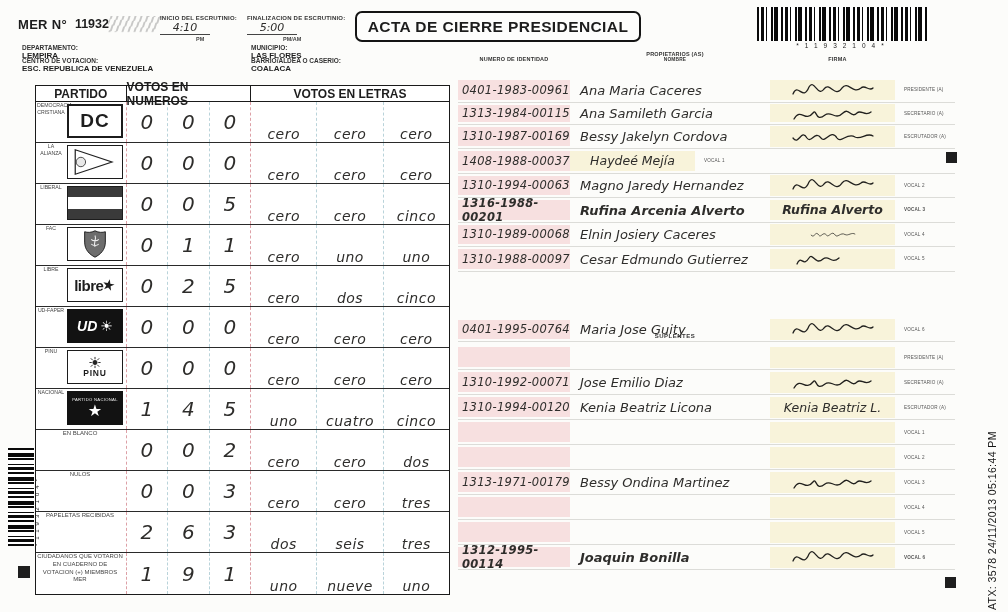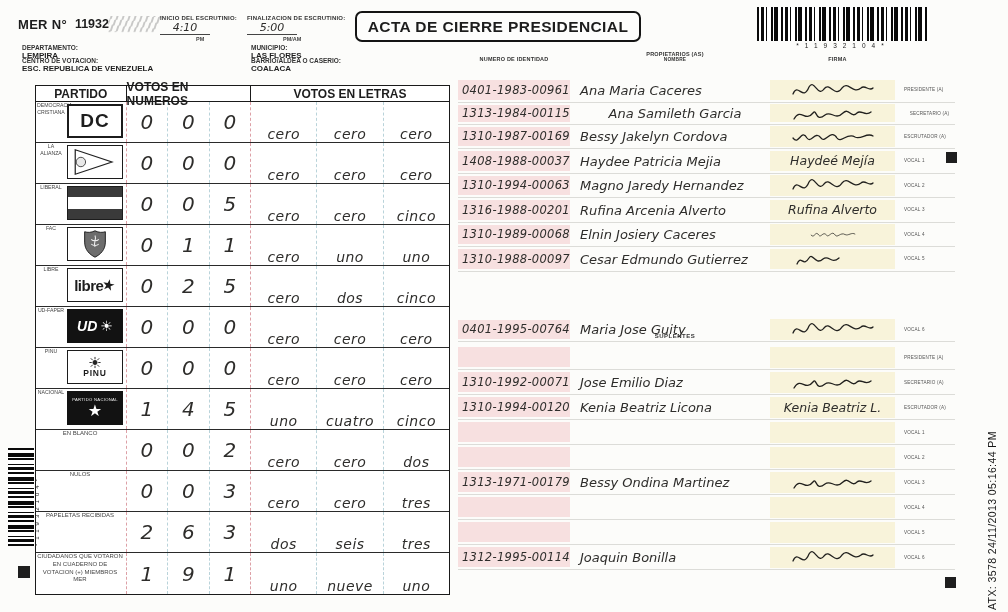--- a/index.html
+++ b/index.html
@@ -493,21 +493,21 @@
           <span class="hand idt">0401-1983-00961</span>
         </div>
         <div class="name-cell"><span class="hand nmt">Ana Maria Caceres</span></div>
         <div class="firma-cell">
           <svg viewBox="0 0 84 20" class="scribble">
             <path d="M2 14 C7 2 12 22 18 7 C23 -2 27 18 33 9 C39 1 44 19 51 8 C57 0 62 15 70 8 C74 4 78 12 82 8" fill="none" stroke="#21201e" stroke-width="1.3" stroke-linecap="round"></path>
           </svg>
         </div>
         <div class="role-cell">PRESIDENTE (A)</div>
       </div>
-      <div class="m-row" style="height: 22px; text-align: center;">
+      <div class="m-row" style="height: 22px;">
         <div class="id-cell">
           <span class="hand idt">1313-1984-00115</span>
         </div>
         <div class="name-cell"><span class="hand nmt">Ana Samileth Garcia</span></div>
         <div class="firma-cell">
           <svg viewBox="0 0 84 20" class="scribble">
             <path d="M3 16 C10 4 14 20 22 10 C26 5 24 20 34 12 C40 7 44 18 52 10 C58 4 60 16 66 10 C70 6 74 14 80 9" fill="none" stroke="#21201e" stroke-width="1.3" stroke-linecap="round"></path>
           </svg>
         </div>
         <div class="role-cell">SECRETARIO (A)</div>
@@ -521,39 +521,38 @@
           <svg viewBox="0 0 84 20" class="scribble">
             <path d="M2 12 C8 20 10 2 16 12 C20 18 24 4 30 12 C34 18 40 2 46 12 C50 18 56 6 64 11 C70 14 76 6 82 10" fill="none" stroke="#21201e" stroke-width="1.3" stroke-linecap="round"></path>
           </svg>
         </div>
         <div class="role-cell">ESCRUTADOR (A)</div>
       </div>
       <div class="m-row" style="height: 24.5px;">
         <div class="id-cell">
           <span class="hand idt">1408-1988-00037</span>
         </div>
-        <div class="name-cell"><span class="hand nmt">Haydee Patricia Mejia</span></div>
         <div class="firma-cell">
           <span class="hand sig-text">Haydeé Mejía</span>
         </div>
         <div class="role-cell">VOCAL 1</div>
       </div>
       <div class="m-row" style="height: 24.5px;">
         <div class="id-cell">
           <span class="hand idt">1310-1994-00063</span>
         </div>
         <div class="name-cell"><span class="hand nmt">Magno Jaredy Hernandez</span></div>
         <div class="firma-cell">
           <svg viewBox="0 0 84 20" class="scribble">
             <path d="M2 14 C7 2 12 22 18 7 C23 -2 27 18 33 9 C39 1 44 19 51 8 C57 0 62 15 70 8 C74 4 78 12 82 8" fill="none" stroke="#21201e" stroke-width="1.3" stroke-linecap="round"></path>
           </svg>
         </div>
         <div class="role-cell">VOCAL 2</div>
       </div>
-      <div class="m-row" style="height: 24.5px;">
+      <div class="m-row" style="height: 24.5px; font-weight: bold;">
         <div class="id-cell">
           <span class="hand idt">1316-1988-00201</span>
         </div>
         <div class="name-cell"><span class="hand nmt">Rufina Arcenia Alverto</span></div>
         <div class="firma-cell">
           <span class="hand sig-text">Rufina Alverto</span>
         </div>
         <div class="role-cell">VOCAL 3</div>
       </div>
       <div class="m-row" style="height: 24.5px;">
@@ -664,21 +663,21 @@
         <div class="role-cell">VOCAL 4</div>
       </div>
       <div class="m-row" style="height: 25px;">
         <div class="id-cell">
           <span class="hand idt"></span>
         </div>
         <div class="name-cell"><span class="hand nmt"></span></div>
         <div class="firma-cell"></div>
         <div class="role-cell">VOCAL 5</div>
       </div>
-      <div class="m-row" style="height: 25px;">
+      <div class="m-row" style="height: 25px; font-weight: bold;">
         <div class="id-cell">
           <span class="hand idt">1312-1995-00114</span>
         </div>
         <div class="name-cell"><span class="hand nmt">Joaquin Bonilla</span></div>
         <div class="firma-cell">
           <svg viewBox="0 0 84 20" class="scribble">
             <path d="M2 14 C7 2 12 22 18 7 C23 -2 27 18 33 9 C39 1 44 19 51 8 C57 0 62 15 70 8 C74 4 78 12 82 8" fill="none" stroke="#21201e" stroke-width="1.3" stroke-linecap="round"></path>
           </svg>
         </div>
         <div class="role-cell">VOCAL 6</div>

